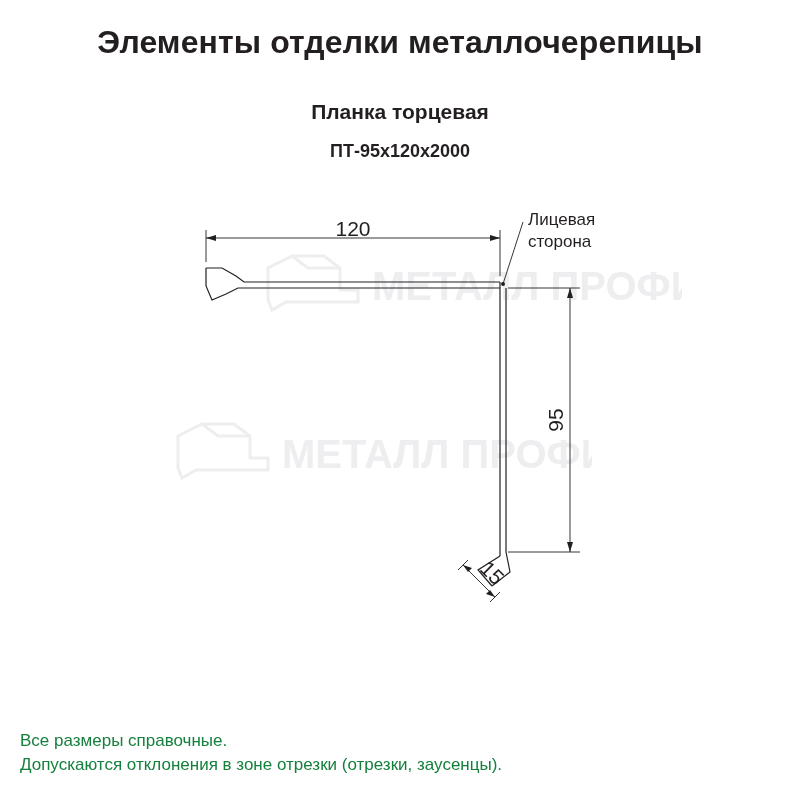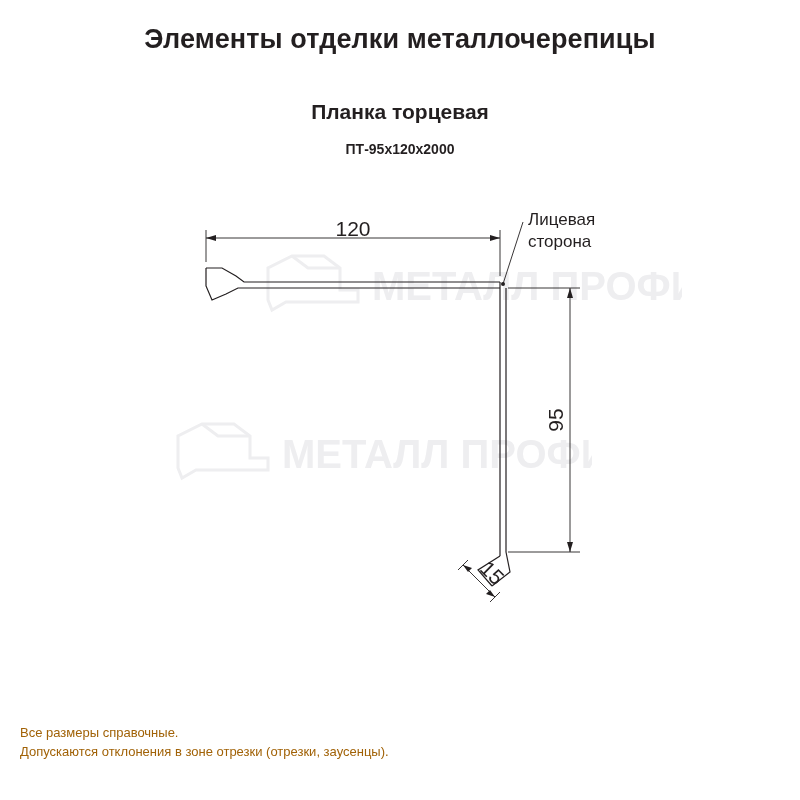--- a/index.html
+++ b/index.html
@@ -18,60 +18,60 @@
   .page {
     position: absolute;
     inset: 0;
   }
   .title {
     position: absolute;
     top: 24px;
     left: 0;
     width: 800px;
     text-align: center;
-    font-size: 27px;
+    font-size: 32px;
     font-weight: bold;
     letter-spacing: 0.1px;
   }
   .subtitle {
     position: absolute;
     top: 100px;
     left: 0;
     width: 800px;
     text-align: center;
     font-size: 21px;
     font-weight: bold;
   }
   .code {
     position: absolute;
     top: 141px;
     left: 0;
     width: 800px;
     text-align: center;
-    font-size: 14px;
+    font-size: 18px;
     font-weight: bold;
   }
   .drawing {
     position: absolute;
     top: 0;
     left: 0;
   }
   .watermark {
     position: absolute;
     pointer-events: none;
   }
   .wm1 { top: 232px; left: 262px; }
   .wm2 { top: 400px; left: 172px; }
   .footnotes {
     position: absolute;
     left: 20px;
-    bottom: 38px;
-    font-size: 13px;
+    bottom: 22px;
+    font-size: 17px;
     line-height: 1.45;
-    color: #a16207;
+    color: #15803d;
   }
   .footnotes div { white-space: nowrap; }
   .dim-text {
     font-family: "Liberation Sans", sans-serif;
     font-size: 21px;
     fill: #231f20;
   }
   .lbl-text {
     font-family: "Liberation Sans", sans-serif;
     font-size: 17px;

